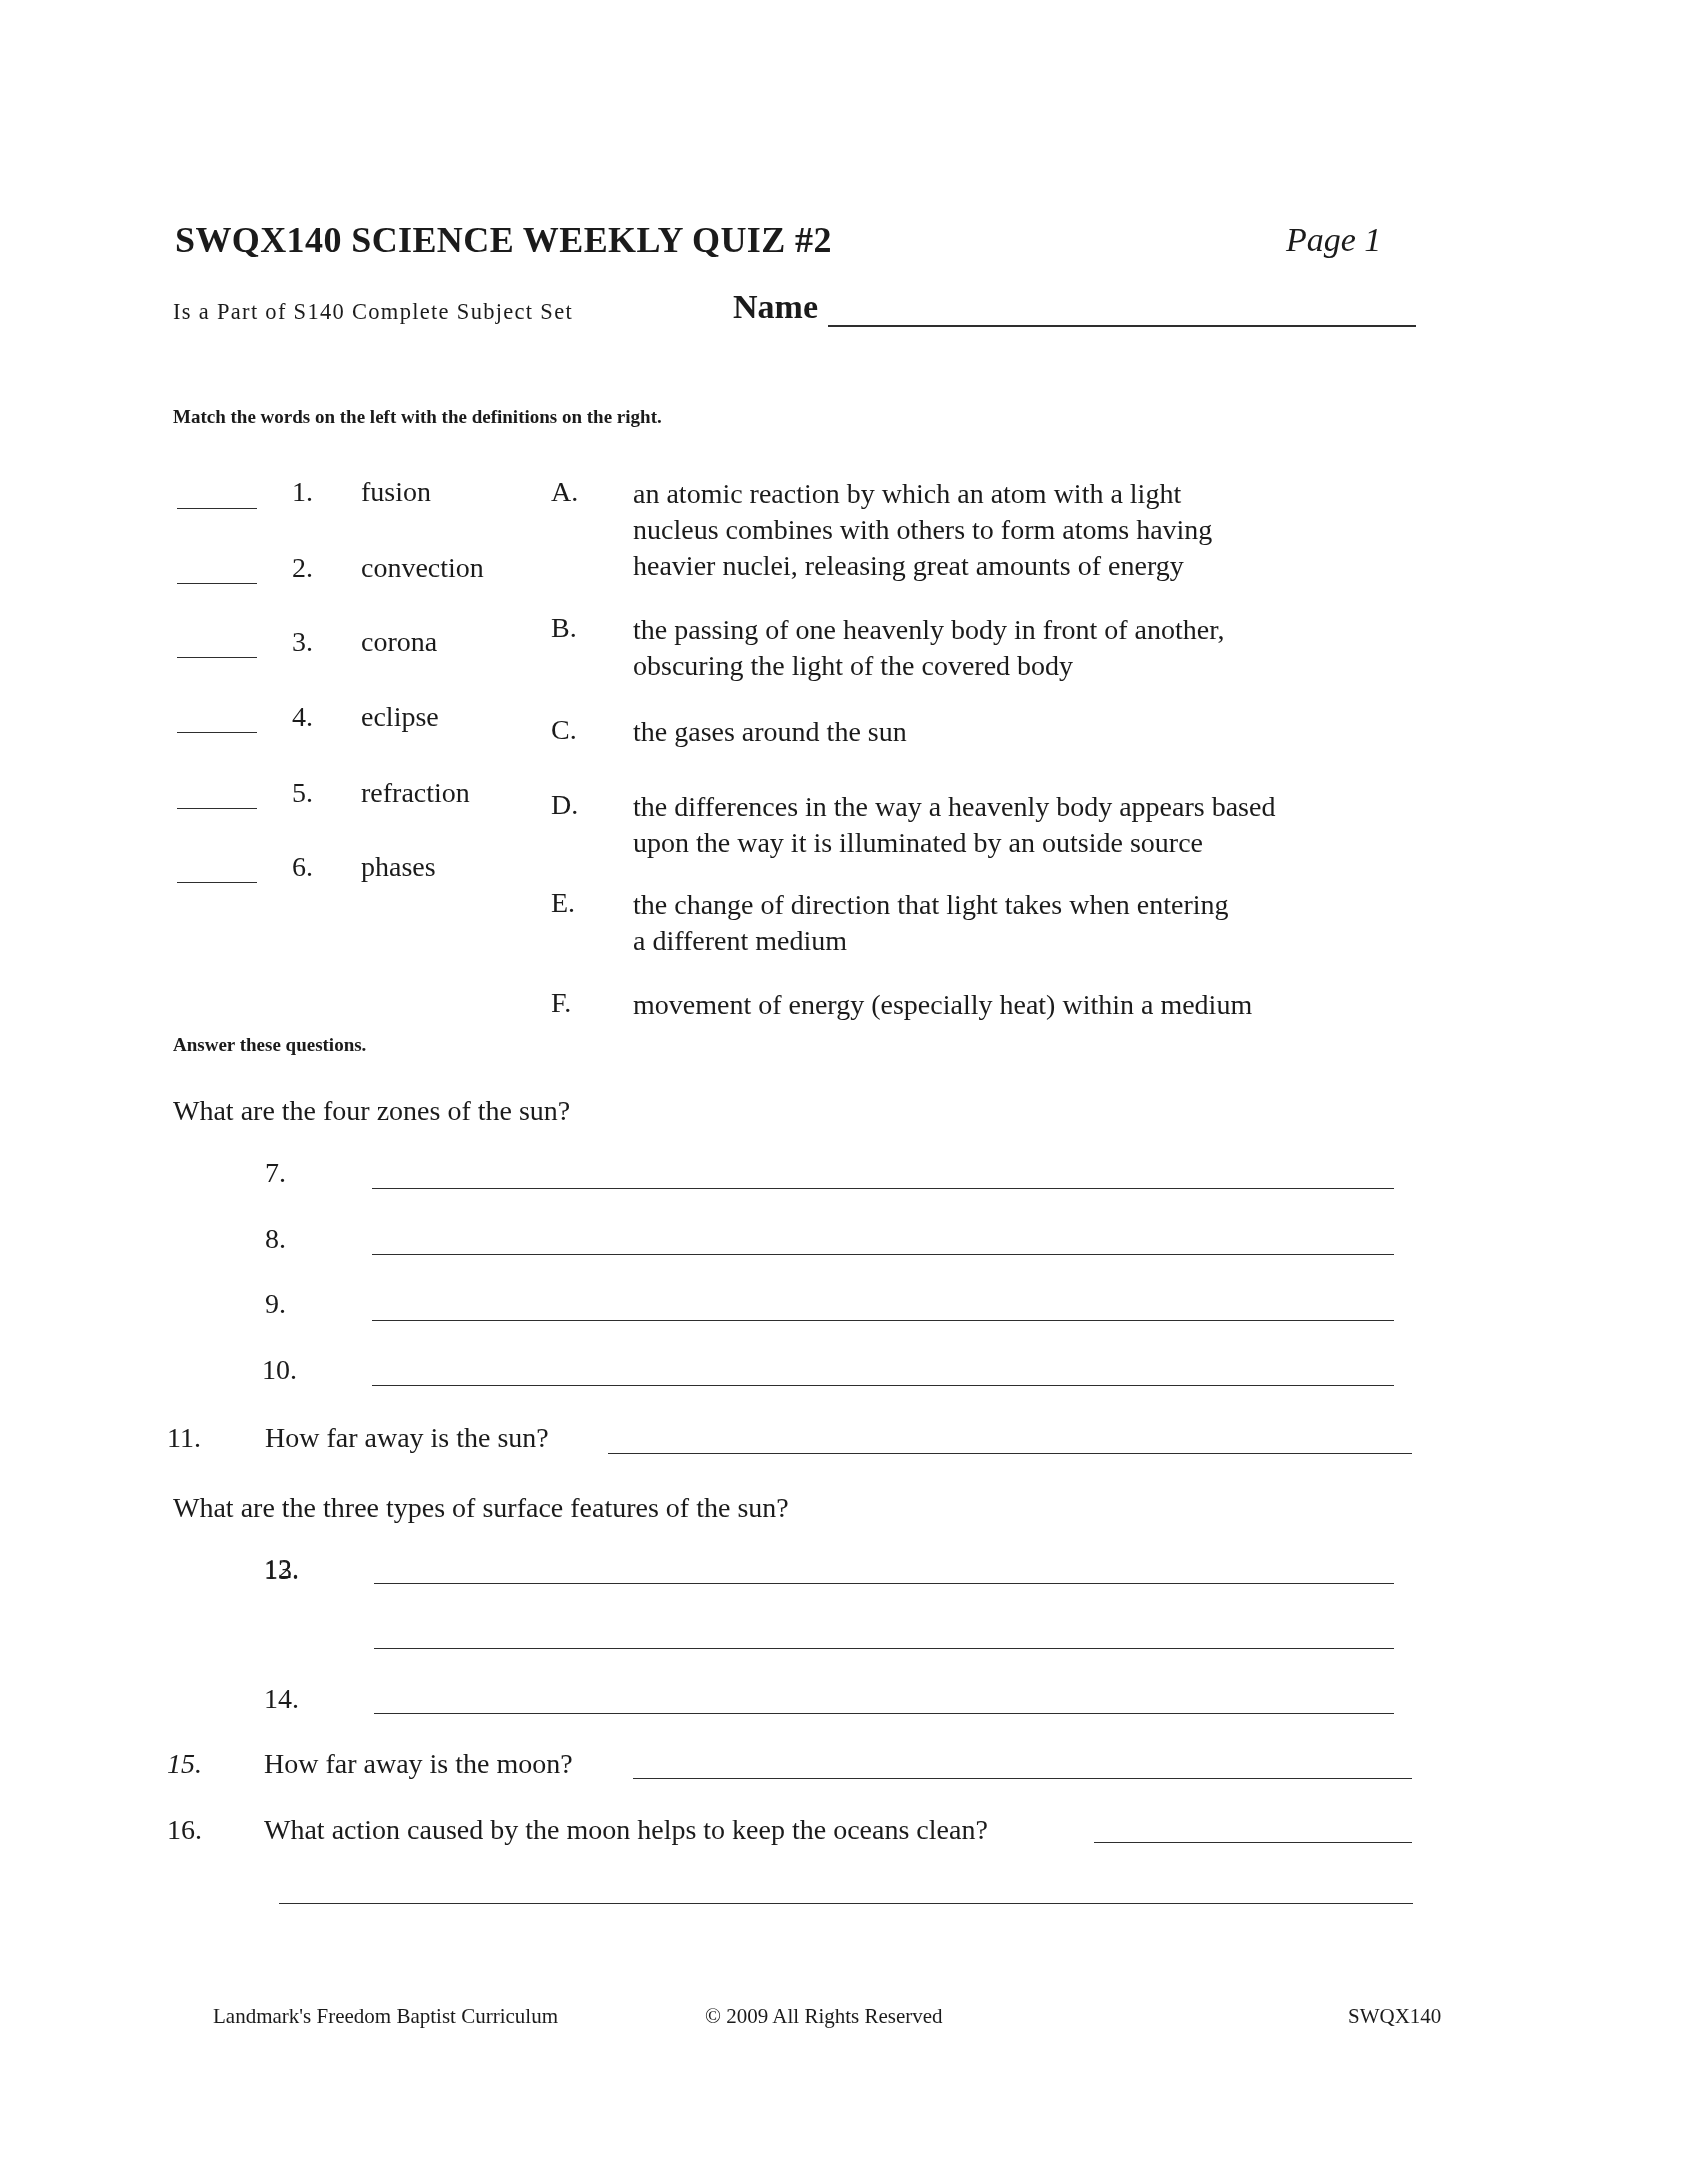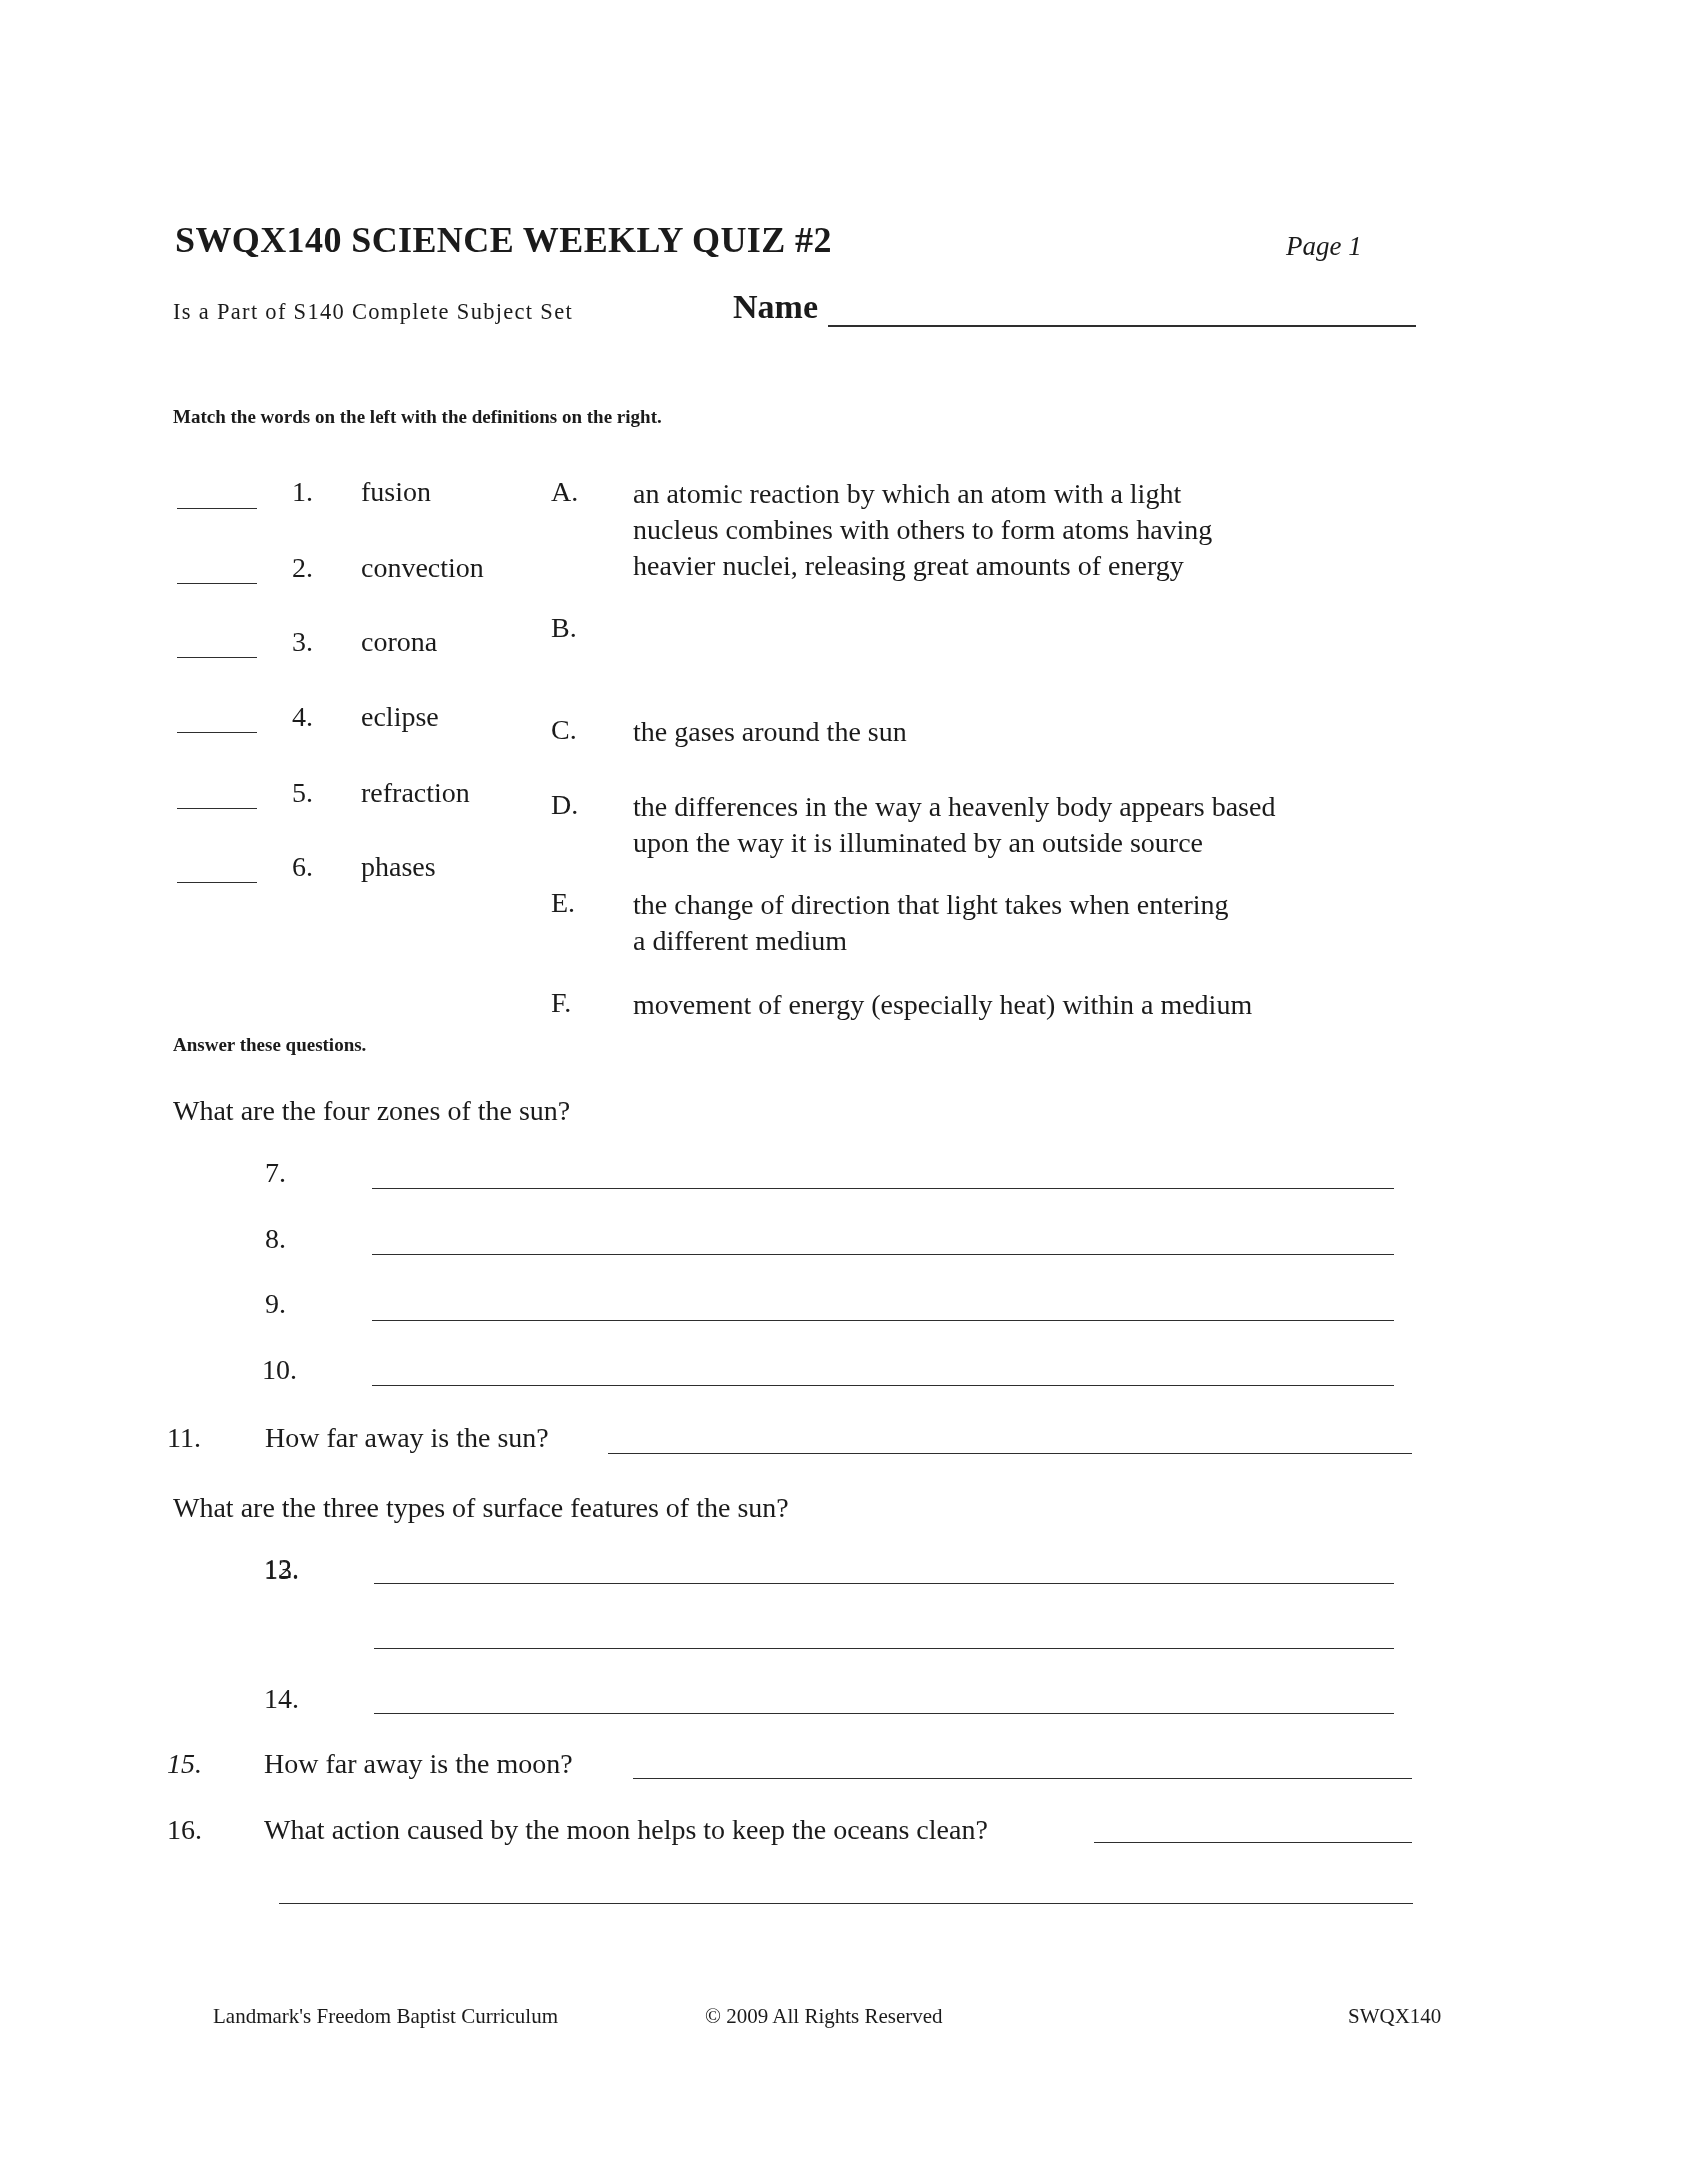--- a/index.html
+++ b/index.html
@@ -11,21 +11,21 @@
     position: relative;
     width: 1683px;
     height: 2177px;
     background: #ffffff;
     font-family: "Liberation Serif", serif;
     color: #1b1b1b;
     overflow: hidden;
   }
   .abs { position: absolute; white-space: nowrap; }
   .title { font-size: 36px; font-weight: 700; letter-spacing: 0.4px; }
-  .pagenum { font-size: 27px; font-style: italic; margin-top: 10px; }
+  .pagenum { font-size: 34px; font-style: italic; }
   .subtitle { font-size: 22.5px; letter-spacing: 1.3px; }
   .namelabel { font-size: 34px; }
   .hbold { font-size: 19px; font-weight: 700; }
   .body32 { font-size: 28px; }
   .def {
     font-size: 28px;
     line-height: 36px;
     white-space: pre-line;
     width: 744px;
   }
@@ -73,20 +73,22 @@
   <div class="rule" style="left:177px; top:882px; width:80px;"></div>
   <div class="abs body32" style="left:292px; top:851px;">6.</div>
   <div class="abs body32" style="left:361px; top:851px;">phases</div>
 
   <div class="abs body32" style="left:551px; top:476px;">A.</div>
   <div class="abs def" style="left:633px; top:476px;">an atomic reaction by which an atom with a light
 nucleus combines with others to form atoms having
 heavier nuclei, releasing great amounts of energy</div>
 
   <div class="abs body32" style="left:551px; top:612px;">B.</div>
+  <div class="abs def" style="left:633px; top:612px;">the passing of one heavenly body in front of another,
+obscuring the light of the covered body</div>
 
   <div class="abs body32" style="left:551px; top:714px;">C.</div>
   <div class="abs def" style="left:633px; top:714px;">the gases around the sun</div>
 
   <div class="abs body32" style="left:551px; top:789px;">D.</div>
   <div class="abs def" style="left:633px; top:789px;">the differences in the way a heavenly body appears based
 upon the way it is illuminated by an outside source</div>
 
   <div class="abs body32" style="left:551px; top:887px;">E.</div>
   <div class="abs def" style="left:633px; top:887px;">the change of direction that light takes when entering

